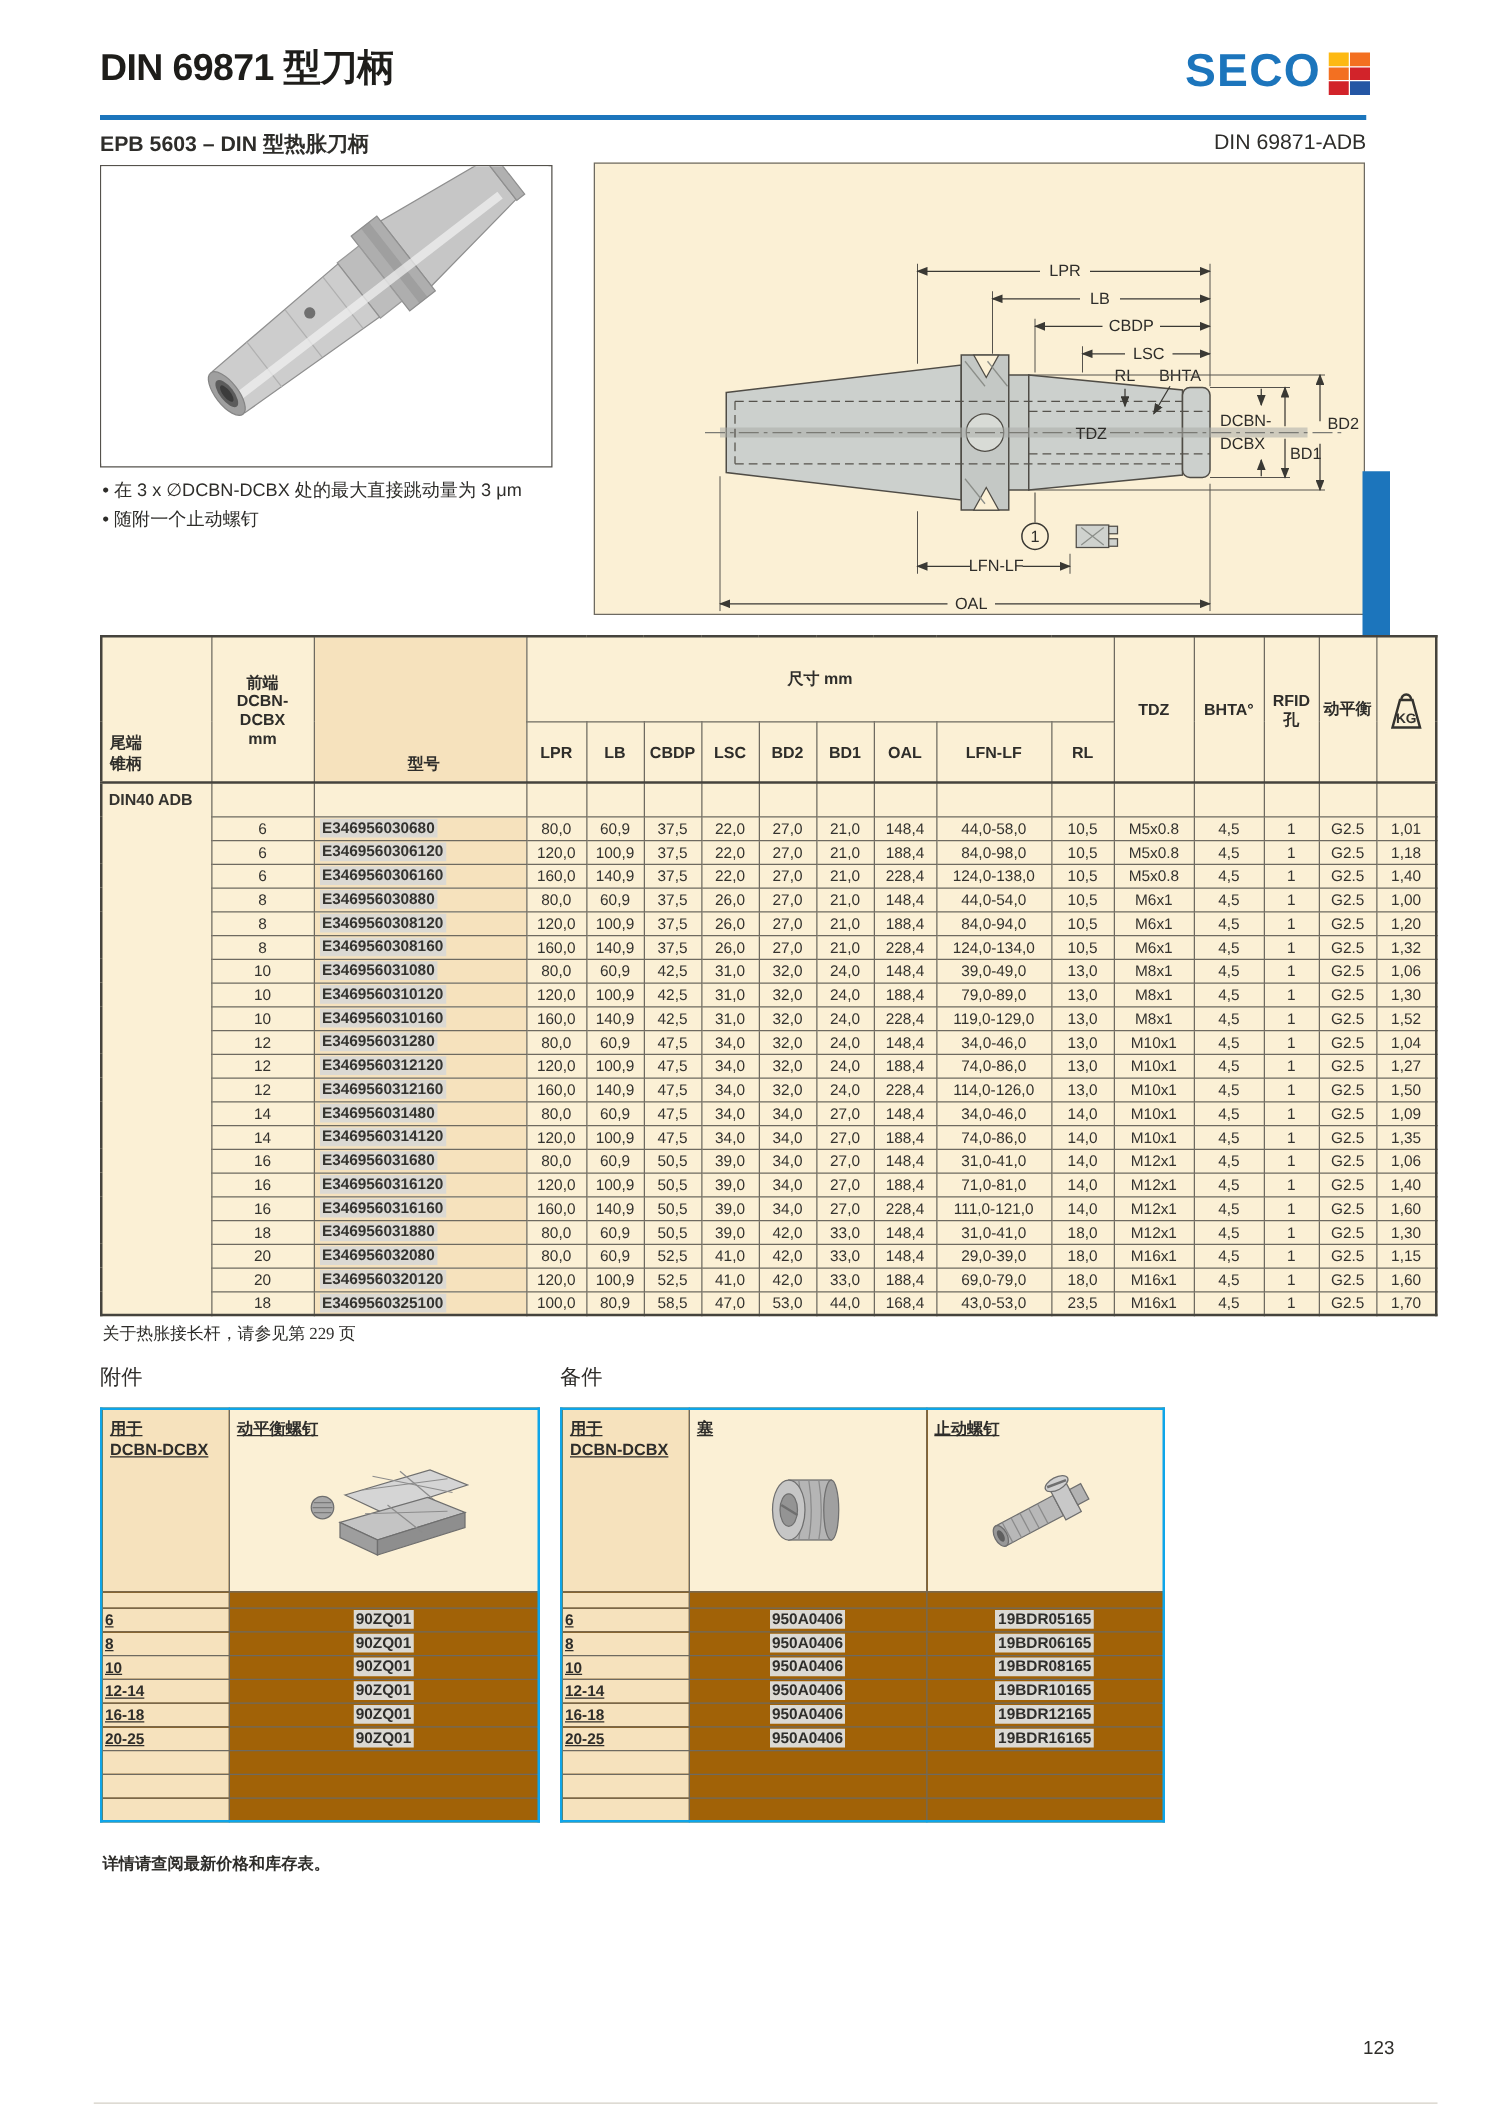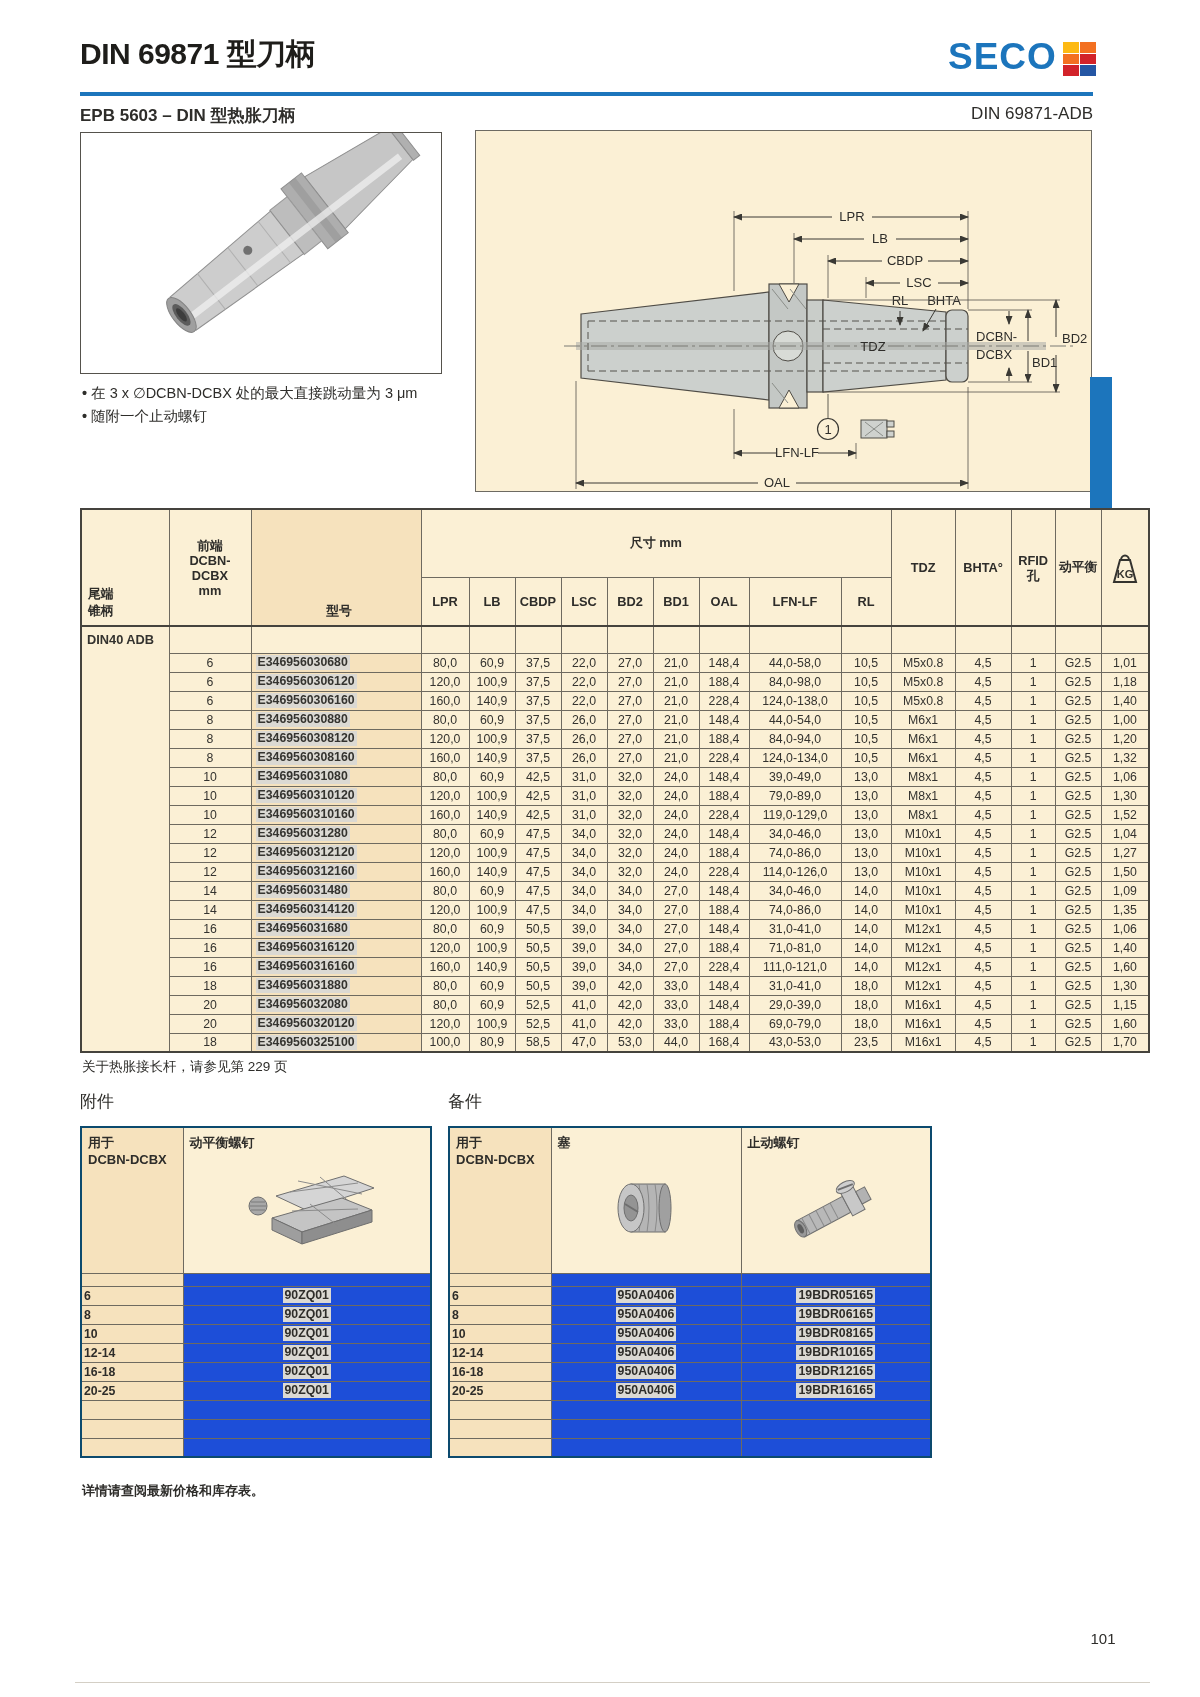--- a/index.html
+++ b/index.html
@@ -42,29 +42,29 @@
   .h-rfid{vertical-align:middle!important;line-height:15px;}
   .h-kg{vertical-align:middle!important;}
   .main-table tbody tr{height:19px;}
   .main-table tbody tr.spacer-row{height:27px;margin-top:32px;}
   .main-table td{color:#34332f;}
   .tail-cell{vertical-align:top!important;text-align:left!important;font-weight:bold;padding:5px 2px 0 5px!important;font-size:12.8px;}
   .model-col{text-align:left!important;padding-left:4px!important;background:#F6E2BD;}
   .partnum{background:#DBD9D3;display:inline-block;padding:0 2px;line-height:15px;font-weight:600;}
 
   
-  .table-note{position:absolute;left:82px;top:1058px;font-size:13.5px;}
+  .table-note{position:absolute;left:82px;top:1058px;font-size:13.5px;font-family:Liberation Serif, serif;}
   .acc-heading{position:absolute;left:80px;top:1090px;font-size:17px;}
   .sp-heading{position:absolute;left:448px;top:1090px;font-size:17px;}
   .footer-note{position:absolute;left:82px;top:1482px;font-size:13px;font-weight:bold;}
   .page-num{position:absolute;left:1068px;top:1630px;width:70px;text-align:center;font-size:15px;}
   .bottom-line{position:absolute;left:75px;top:1682px;width:1075px;height:1px;background:#d4cfc5;}
 
   
-  .acc-table,.sp-table{position:absolute;top:1126px;background:#1d4ed8;border:2px solid #0c4a6e;font-size:12.3px;}
+  .acc-table,.sp-table{position:absolute;top:1126px;background:#a16207;border:2px solid #0ea5e9;font-size:12.3px;text-decoration:underline;}
   .acc-table{left:80px;width:350px;}
   .sp-table{left:448px;width:482px;}
   .acc-table th,.acc-table td,.sp-table th,.sp-table td{border:1px solid #6e6a60;padding:0 2px;overflow:hidden;white-space:nowrap;}
   .band{height:146px;}
   .band th{vertical-align:top;text-align:left;font-weight:bold;font-size:13px;padding:6px 6px 0 6px;background:#FBF0D5;}
   .band th.for-h{background:#F6E2BD;line-height:17px;}
   .band th svg{display:block;margin:14px auto 0 auto;}
   .acc-table tbody tr,.sp-table tbody tr{height:19px;}
   .acc-table tbody tr.thin,.sp-table tbody tr.thin{height:13px;}
   .for-col{background:#F6E2BD;font-weight:bold;text-align:left;padding-left:7px;}
@@ -858,15 +858,15 @@
         </tr>
         <tr>
           <td class="for-col"></td>
           <td></td>
           <td></td>
         </tr>
       </tbody>
   </table>
 
   <div class="footer-note">详情请查阅最新价格和库存表。</div>
-  <div class="page-num">101</div>
+  <div class="page-num">123</div>
   <div class="bottom-line"></div>
 </div>
 
 </body></html>

